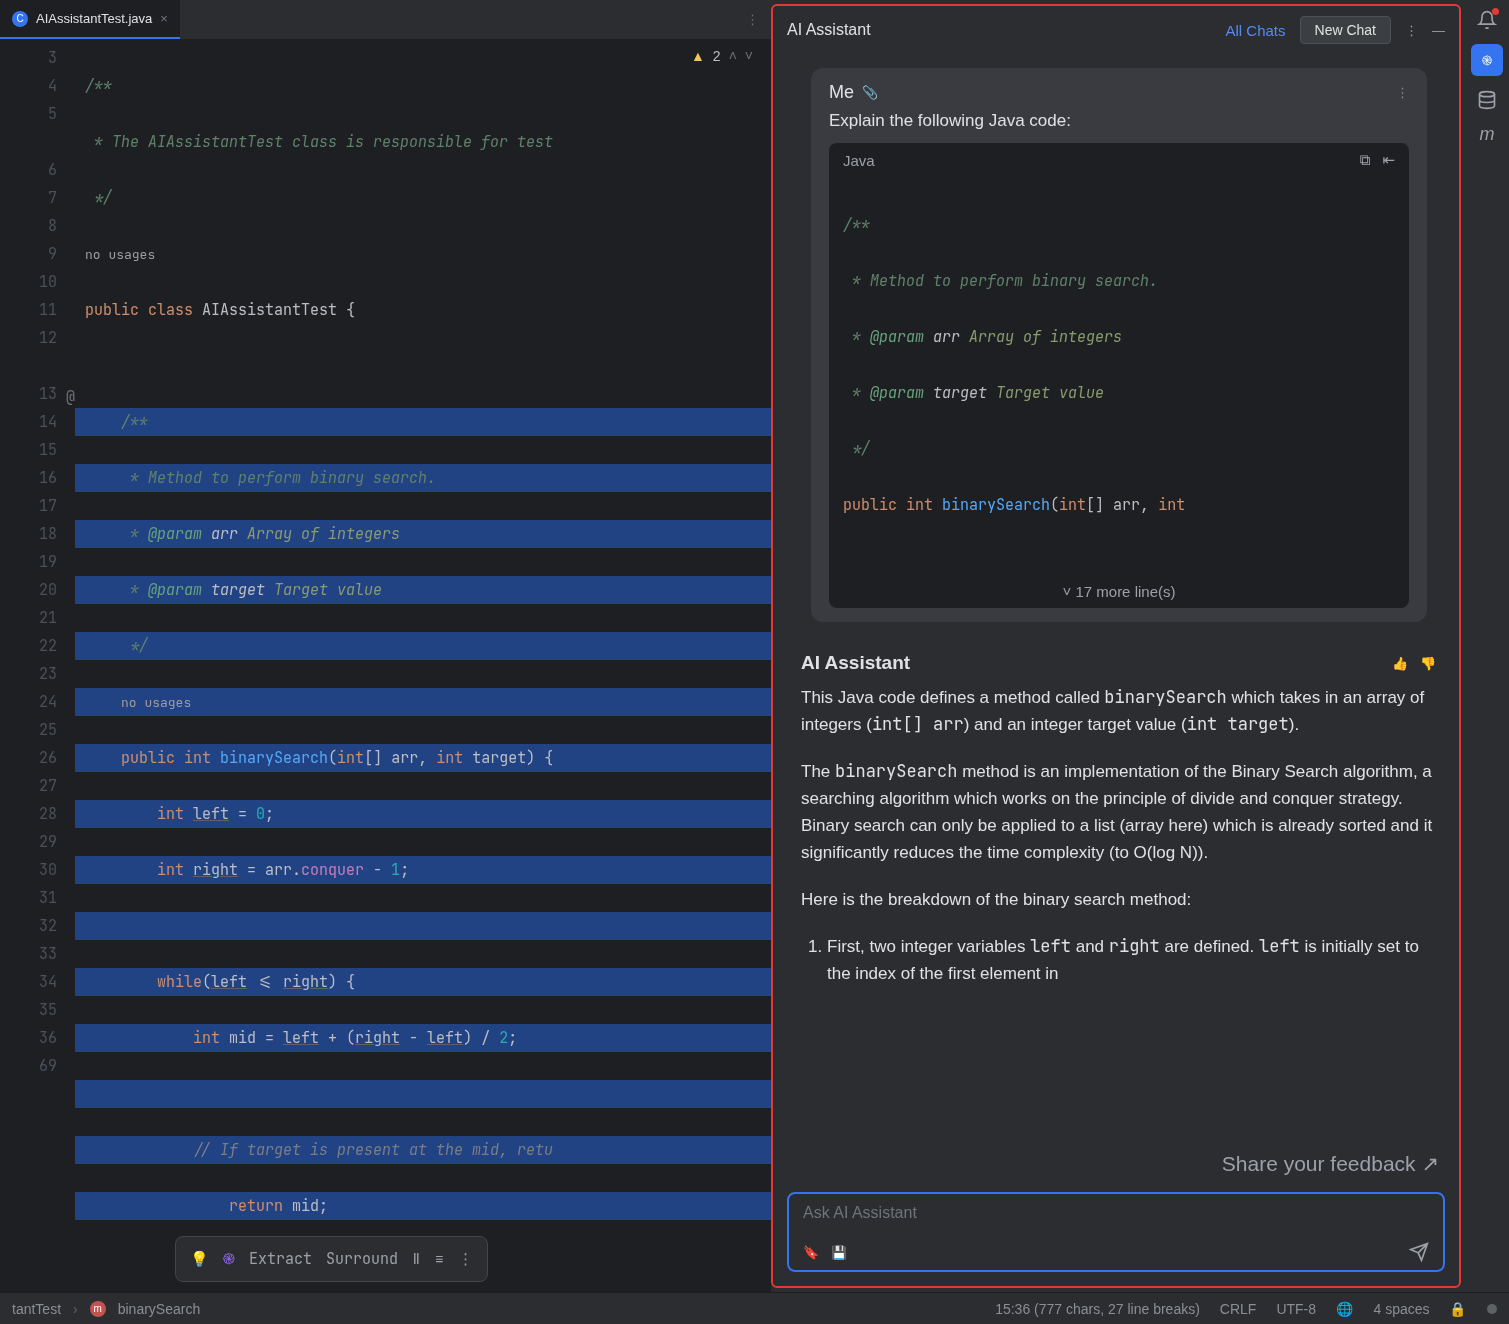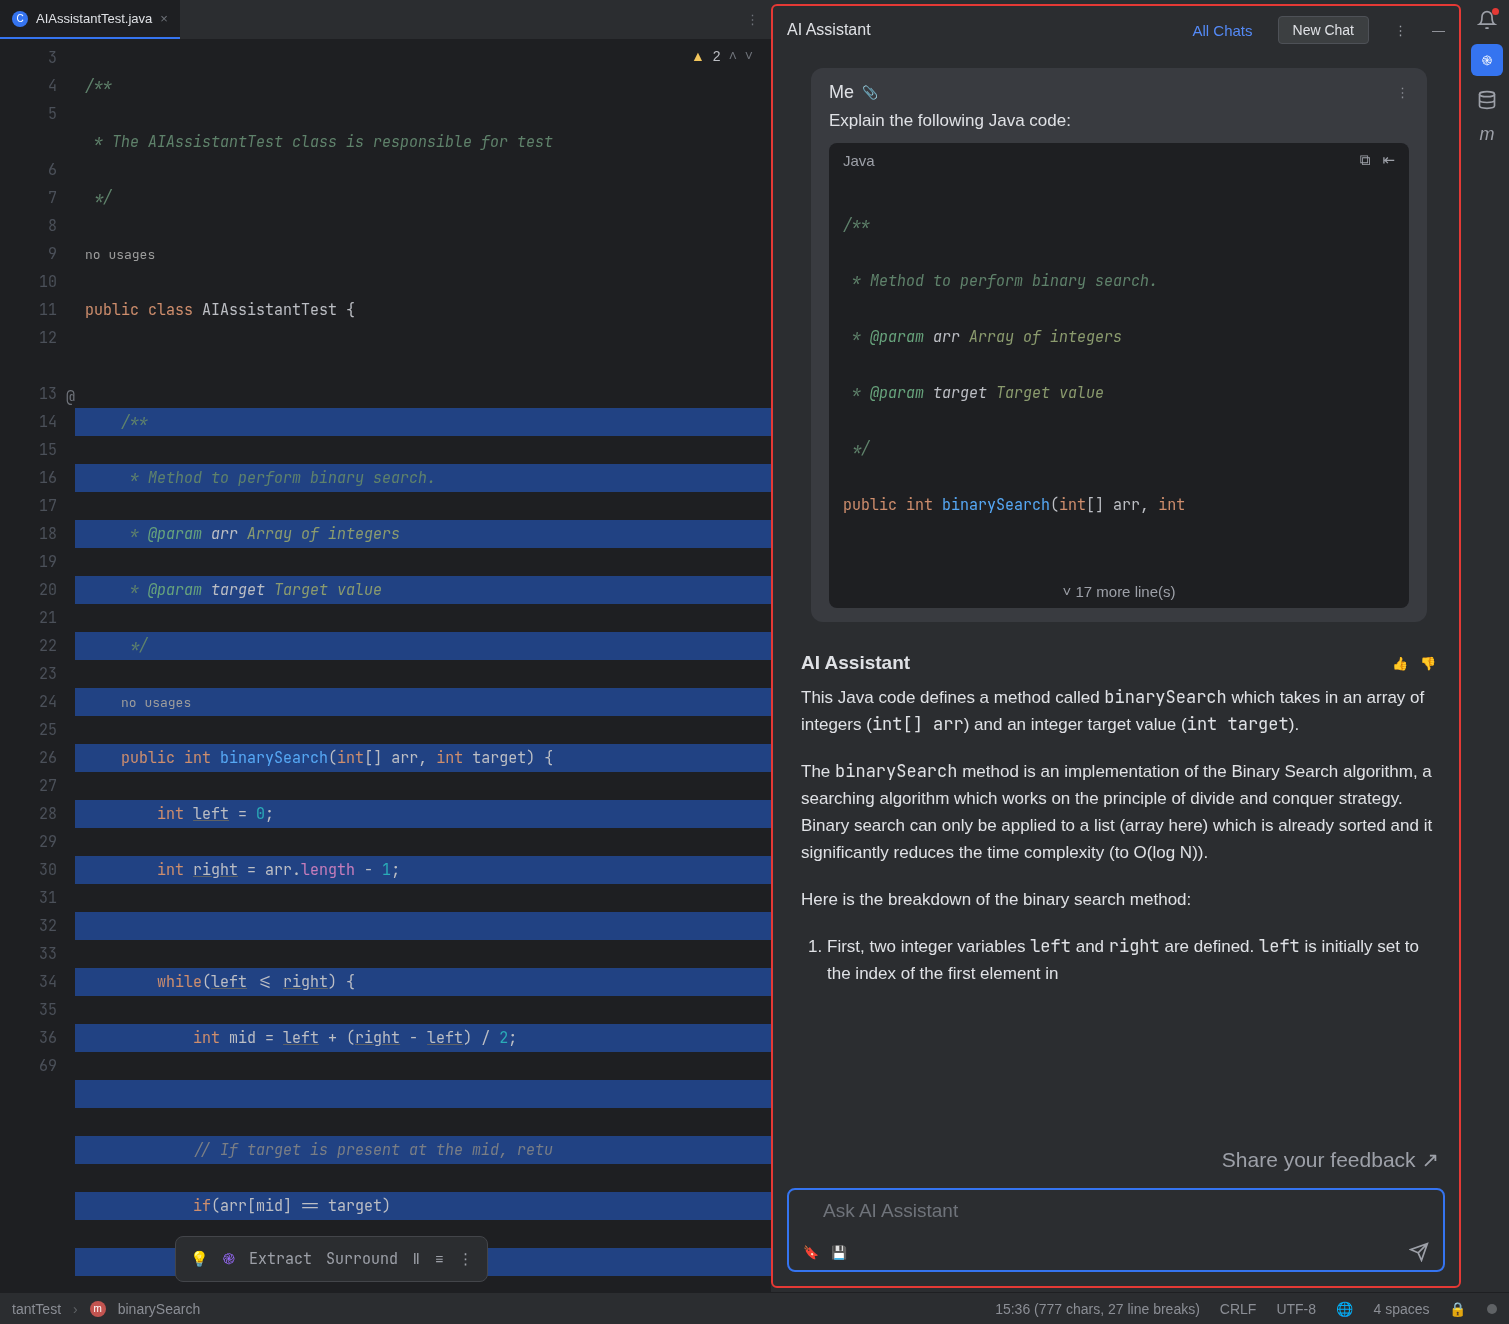--- a/index.html
+++ b/index.html
@@ -144,21 +144,21 @@
       flex-direction: column;
       position: relative;
     }
     .ai-header {
       display: flex;
       align-items: center;
       padding: 10px 14px;
       gap: 10px;
     }
     .ai-title { font-size: 16px; color: #dfe1e5; font-weight: 500; }
-    .ai-header-right { margin-left: auto; display: flex; align-items: center; gap: 25px; }
+    .ai-header-right { margin-left: auto; display: flex; align-items: center; gap: 14px; }
     .link { color: #548af7; font-size: 15px; cursor: pointer; }
     .btn-newchat {
       background: #3c3f41; color: #dfe1e5; border: 1px solid #4e5157;
       padding: 5px 14px; border-radius: 4px; font-size: 14px; cursor: pointer;
     }
     .icon-btn { color: #9da0a8; cursor: pointer; }
     .ai-body { flex: 1; overflow-y: auto; padding: 14px 12px 0 18px; }
     .user-msg {
       background: #393b40;
       border-radius: 12px;
@@ -205,21 +205,21 @@
     }
     .ai-input-wrap { padding: 8px 14px 14px 14px; }
     .ai-input {
       border: 2px solid #3574f0; border-radius: 8px;
       padding: 10px 14px 8px 14px;
       display: flex; flex-direction: column;
       gap: 20px;
     }
     .ai-input input {
       background: transparent; border: none; outline: none;
-      color: #dfe1e5; font-size: 19px; width: 100%; margin-left: 20px;
+      color: #dfe1e5; font-size: 16px; width: 100%;
     }
     .ai-input input::placeholder { color: #6f737a; }
     .ai-input-bottom { display: flex; align-items: center; gap: 12px; color: #9da0a8; }
     .ai-input-bottom .send { margin-left: auto; }
 
     
     .right-bar {
       width: 44px;
       background: #2b2d30;
       display: flex;
@@ -328,27 +328,26 @@
 <div class="code-line"><span class="c-kw">public</span> <span class="c-kw">class</span> <span>AIAssistantTest</span> {</div>
 <div class="code-line"></div>
 <div class="code-line sel">    <span class="c-doc">/**</span></div>
 <div class="code-line sel">    <span class="c-doc"> * Method to perform binary search.</span></div>
 <div class="code-line sel">    <span class="c-doc"> * </span><span class="c-tag">@param</span> <span class="c-var" style="font-style:italic">arr</span> <span class="c-pdesc">Array of integers</span></div>
 <div class="code-line sel">    <span class="c-doc"> * </span><span class="c-tag">@param</span> <span class="c-var" style="font-style:italic">target</span> <span class="c-pdesc">Target value</span></div>
 <div class="code-line sel">    <span class="c-doc"> */</span></div>
 <div class="code-line sel">    <span class="c-us">no usages</span></div>
 <div class="code-line sel">    <span class="c-kw">public</span> <span class="c-kw">int</span> <span class="c-fn">binarySearch</span><span>(</span><span class="c-kw">int</span><span>[] arr, </span><span class="c-kw">int</span><span> target) {</span></div>
 <div class="code-line sel">        <span class="c-kw">int</span> <span class="underline">left</span><span> = </span><span class="c-num">0</span><span>;</span></div>
-<div class="code-line sel">        <span class="c-kw">int</span> <span class="underline">right</span><span> = arr.</span><span class="c-fld">length</span><span> - </span><span class="c-num">1</span><span>;</span></div>
+<div class="code-line sel">        <span class="c-kw">int</span> <span class="underline">right</span><span> = arr.</span><span class="c-fld">conquer</span><span> - </span><span class="c-num">1</span><span>;</span></div>
 <div class="code-line sel"></div>
 <div class="code-line sel">        <span class="c-kw">while</span><span>(</span><span class="underline">left</span><span> &lt;= </span><span class="underline">right</span><span>) {</span></div>
 <div class="code-line sel">            <span class="c-kw">int</span><span> mid = </span><span class="underline">left</span><span> + (</span><span class="underline">right</span><span> - </span><span class="underline">left</span><span>) / </span><span class="c-num">2</span><span>;</span></div>
 <div class="code-line sel"></div>
 <div class="code-line sel">            <span class="c-cm">// If target is present at the mid, retu</span></div>
-<div class="code-line sel">            <span class="c-kw">if</span><span>(arr[mid] == target)</span></div>
 <div class="code-line sel">                <span class="c-kw">return</span><span> mid;</span></div>
 
 
 
 
 
 
 
 
 

